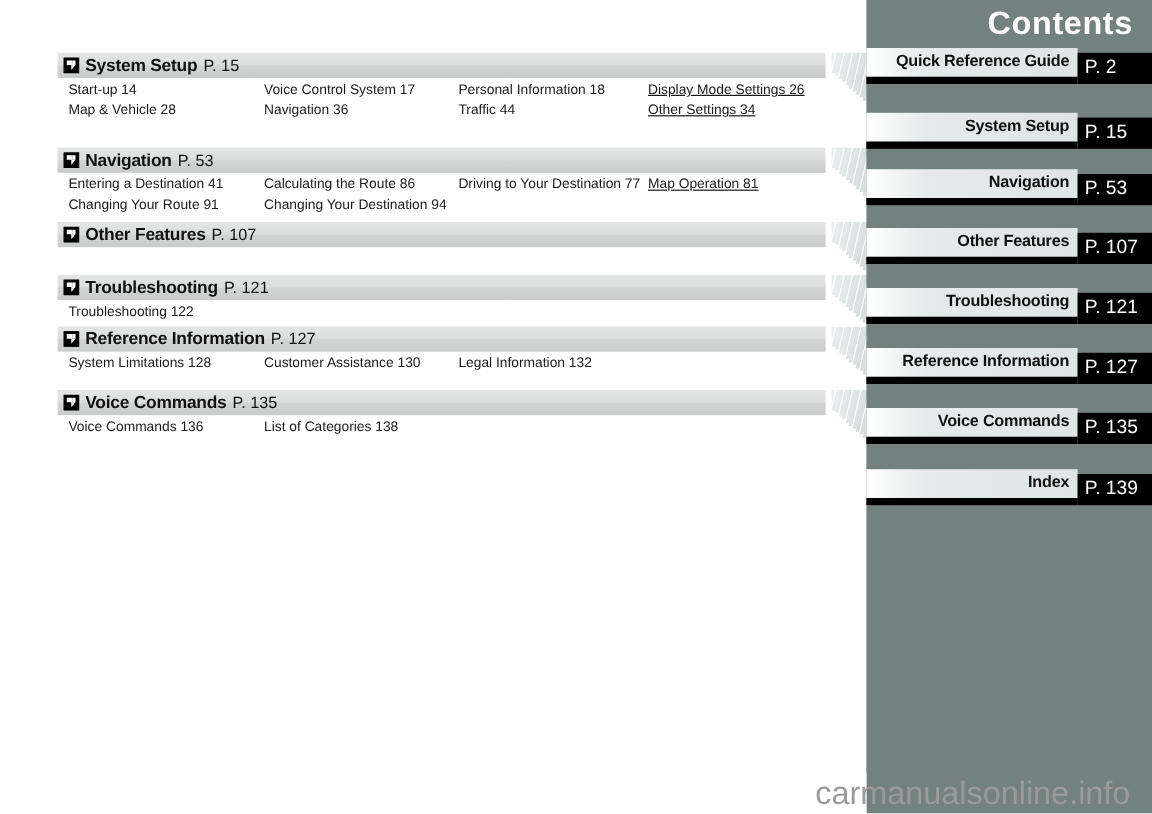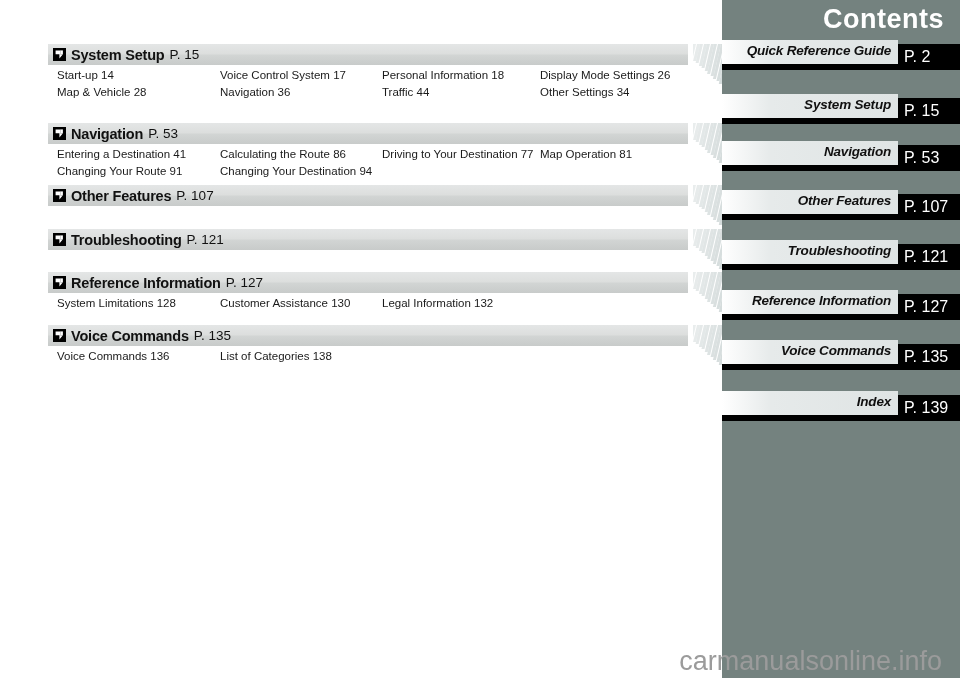--- a/index.html
+++ b/index.html
@@ -102,21 +102,21 @@
   }
   .item .sup {
     font-size: 7.5px;
     vertical-align: super;
     line-height: 0;
   }
 
   .c0 { left: 9px; }
   .c1 { left: 172px; }
   .c2 { left: 334px; }
-  .c3 { left: 492px; }
+  .c3 { left: 492px; text-decoration: underline; }
 
   
   #sidebar {
     position: absolute;
     left: 722px; top: 0;
     width: 238px;
     height: 678px;
     background: #74827f;
   }
 
@@ -137,21 +137,20 @@
     width: 238px;
     height: 30px;
   }
   .nav-label-wrap {
     position: absolute;
     left: 0; top: 0;
     width: 176px;
     height: 24px;
     background: linear-gradient(to right, #ffffff 0%, #e6eaea 28%, #dfe4e4 100%);
     box-sizing: border-box;
-    font-style: italic;
   }
   .nav-label {
     position: absolute;
     right: 7px;
     top: 3px;
     font-size: 13.5px;
     font-weight: bold;
     color: #101010;
     white-space: nowrap;
     letter-spacing: -0.2px;
@@ -336,20 +335,25 @@
           <i style="left: 14px; top: 0px; height: 24.4px; transform: skewX(-13deg); opacity: 0.61;"></i>
           <i style="left: 17.5px; top: 0px; height: 27px; transform: skewX(-13deg); opacity: 0.65;"></i>
           <i style="left: 21px; top: 0px; height: 29.6px; transform: skewX(-13deg); opacity: 0.69;"></i>
           <i style="left: 24.5px; top: 0px; height: 32.2px; transform: skewX(-13deg); opacity: 0.73;"></i>
           <i style="left: 28px; top: 0px; height: 34.8px; transform: skewX(-13deg); opacity: 0.77;"></i>
           <i style="left: 31.5px; top: 0px; height: 37.4px; transform: skewX(-13deg); opacity: 0.81;"></i>
           <i style="left: 35px; top: 0px; height: 40px; transform: skewX(-13deg); opacity: 0.85;"></i>
           <i style="left: 38.5px; top: 0px; height: 42.6px; transform: skewX(-13deg); opacity: 0.89;"></i>
           <i style="left: 42px; top: 0px; height: 45.2px; transform: skewX(-13deg); opacity: 0.93;"></i>
         </div>
+        <div class="section-items">
+          <div class="item-row">
+            <span class="item c0">Troubleshooting 122</span>
+          </div>
+        </div>
       </div>
       <div class="section" style="top: 272px;">
         <div class="section-header">
           <span class="jump-icon">
             <svg width="13" height="13" viewBox="0 0 13 13" aria-hidden="true">
               <rect x="0" y="0" width="13" height="13" fill="#000"></rect>
               <path d="M2.6 2.4 L7.2 2.4 L7.2 6.2 L9.9 6.2 L6.4 10.4 L6.4 6.2 L2.6 6.2 Z" fill="#fff"></path>
               <path d="M7.2 2.4 L9.9 2.4 L9.9 6.2 L7.2 6.2 Z" fill="#fff"></path>
             </svg>
           </span>

